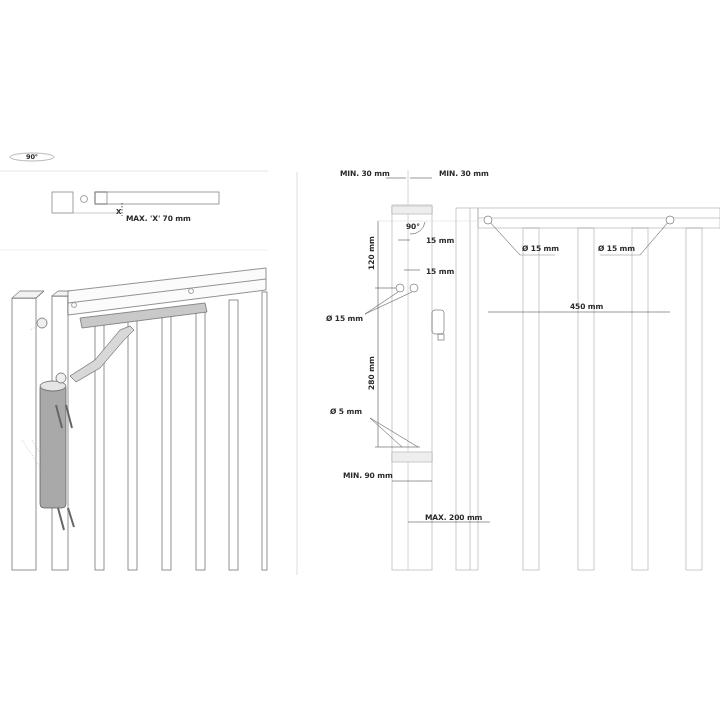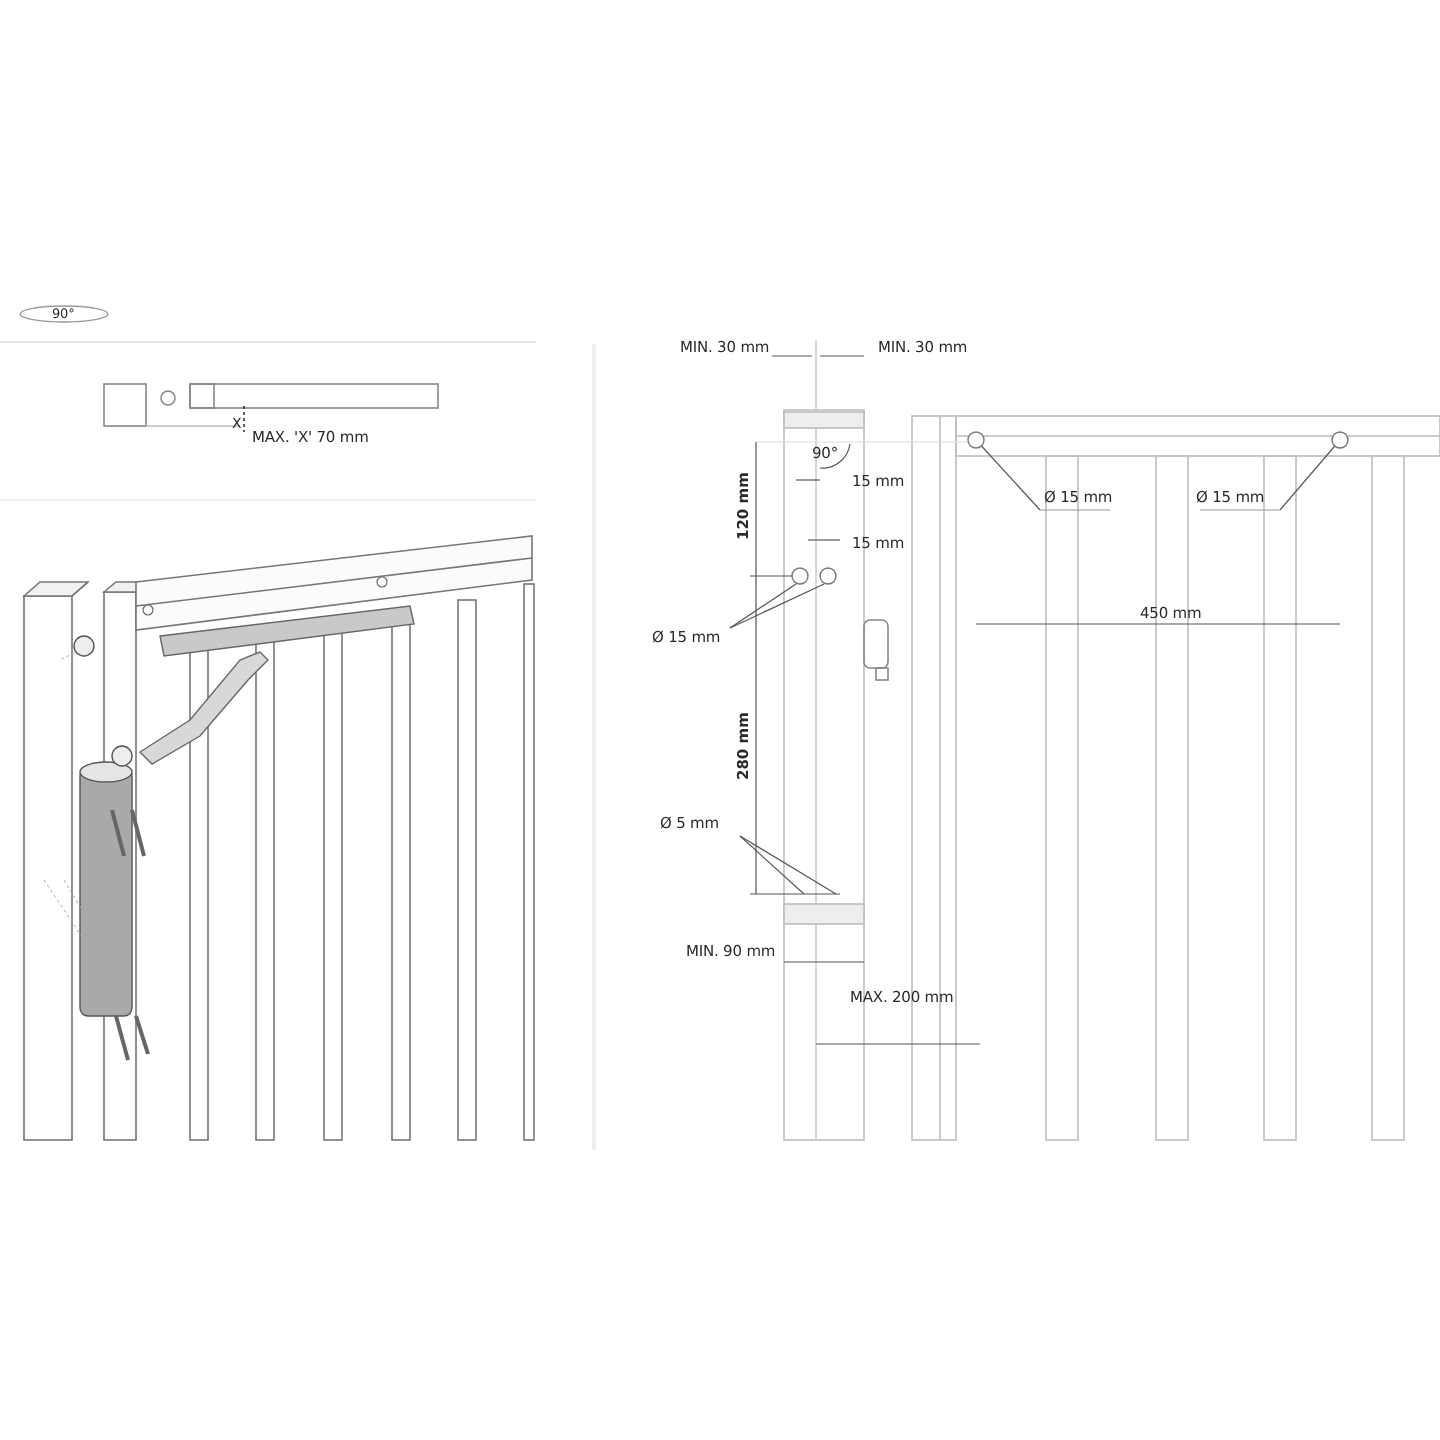--- a/index.html
+++ b/index.html
@@ -1,17 +1,17 @@
 <!DOCTYPE html>
 <html><head>
 <meta charset="utf-8">
 <style>
   html, body { margin:0; padding:0; background:#ffffff; }
   body { width:720px; height:720px; position:relative; overflow:hidden; font-family:"DejaVu Sans", sans-serif; }
-  .lbl { position:absolute; font-size:7.5px; font-weight:normal; color:#2a2a2a; white-space:nowrap; letter-spacing:-0.1px; }
+  .lbl { position:absolute; font-size:7.5px; font-weight:bold; color:#2a2a2a; white-space:nowrap; letter-spacing:-0.1px; }
   .vlbl { position:absolute; font-size:7.5px; font-weight:bold; color:#2a2a2a; white-space:nowrap; transform:rotate(-90deg); transform-origin:left top; }
   svg { position:absolute; left:0; top:0; }
 </style>
 </head>
 <body>
 
 <svg width="720" height="720" viewBox="0 0 720 720">
 
   <line x1="0" y1="171" x2="268" y2="171" stroke="#e6e6e6" stroke-width="1"></line>
   <line x1="297" y1="172" x2="297" y2="575" stroke="#eeeeee" stroke-width="2"></line>
@@ -132,13 +132,13 @@
 <span class="lbl" style="left:426px;top:236px;">15 mm</span>
 <span class="lbl" style="left:426px;top:267px;">15 mm</span>
 <span class="vlbl" style="left:367px;top:270px;">120 mm</span>
 <span class="vlbl" style="left:367px;top:390px;">280 mm</span>
 <span class="lbl" style="left:326px;top:314px;">Ø 15 mm</span>
 <span class="lbl" style="left:330px;top:407px;">Ø 5 mm</span>
 <span class="lbl" style="left:522px;top:244px;">Ø 15 mm</span>
 <span class="lbl" style="left:598px;top:244px;">Ø 15 mm</span>
 <span class="lbl" style="left:570px;top:302px;">450 mm</span>
 <span class="lbl" style="left:343px;top:471px;">MIN. 90 mm</span>
-<span class="lbl" style="left:425px;top:494px;">MAX. 200 mm</span>
+<span class="lbl" style="left:425px;top:513px;">MAX. 200 mm</span>
 
 </body></html>

